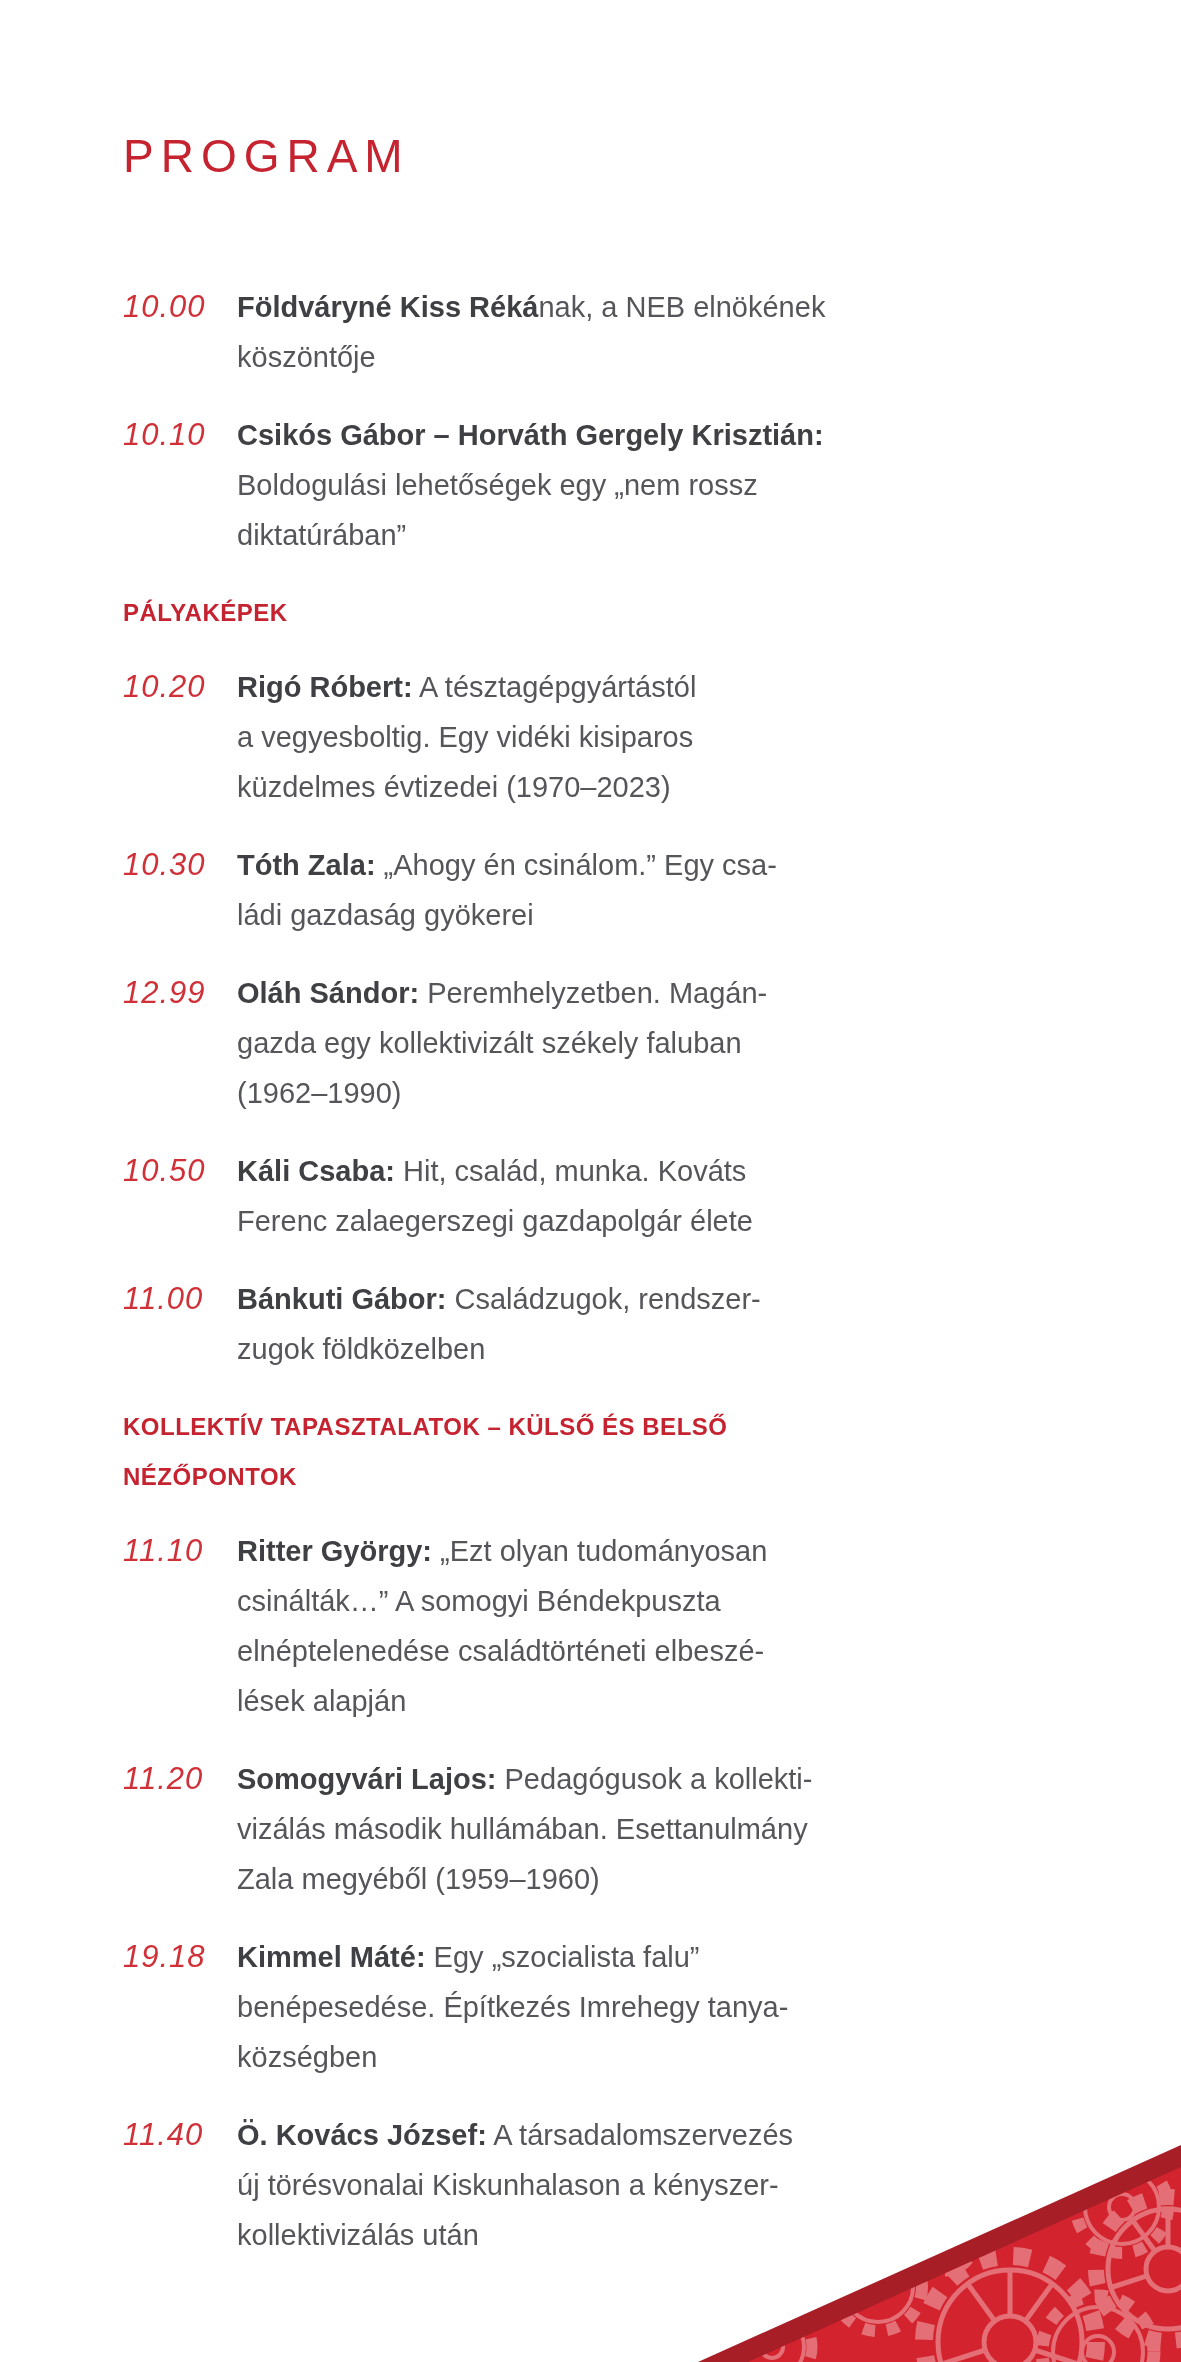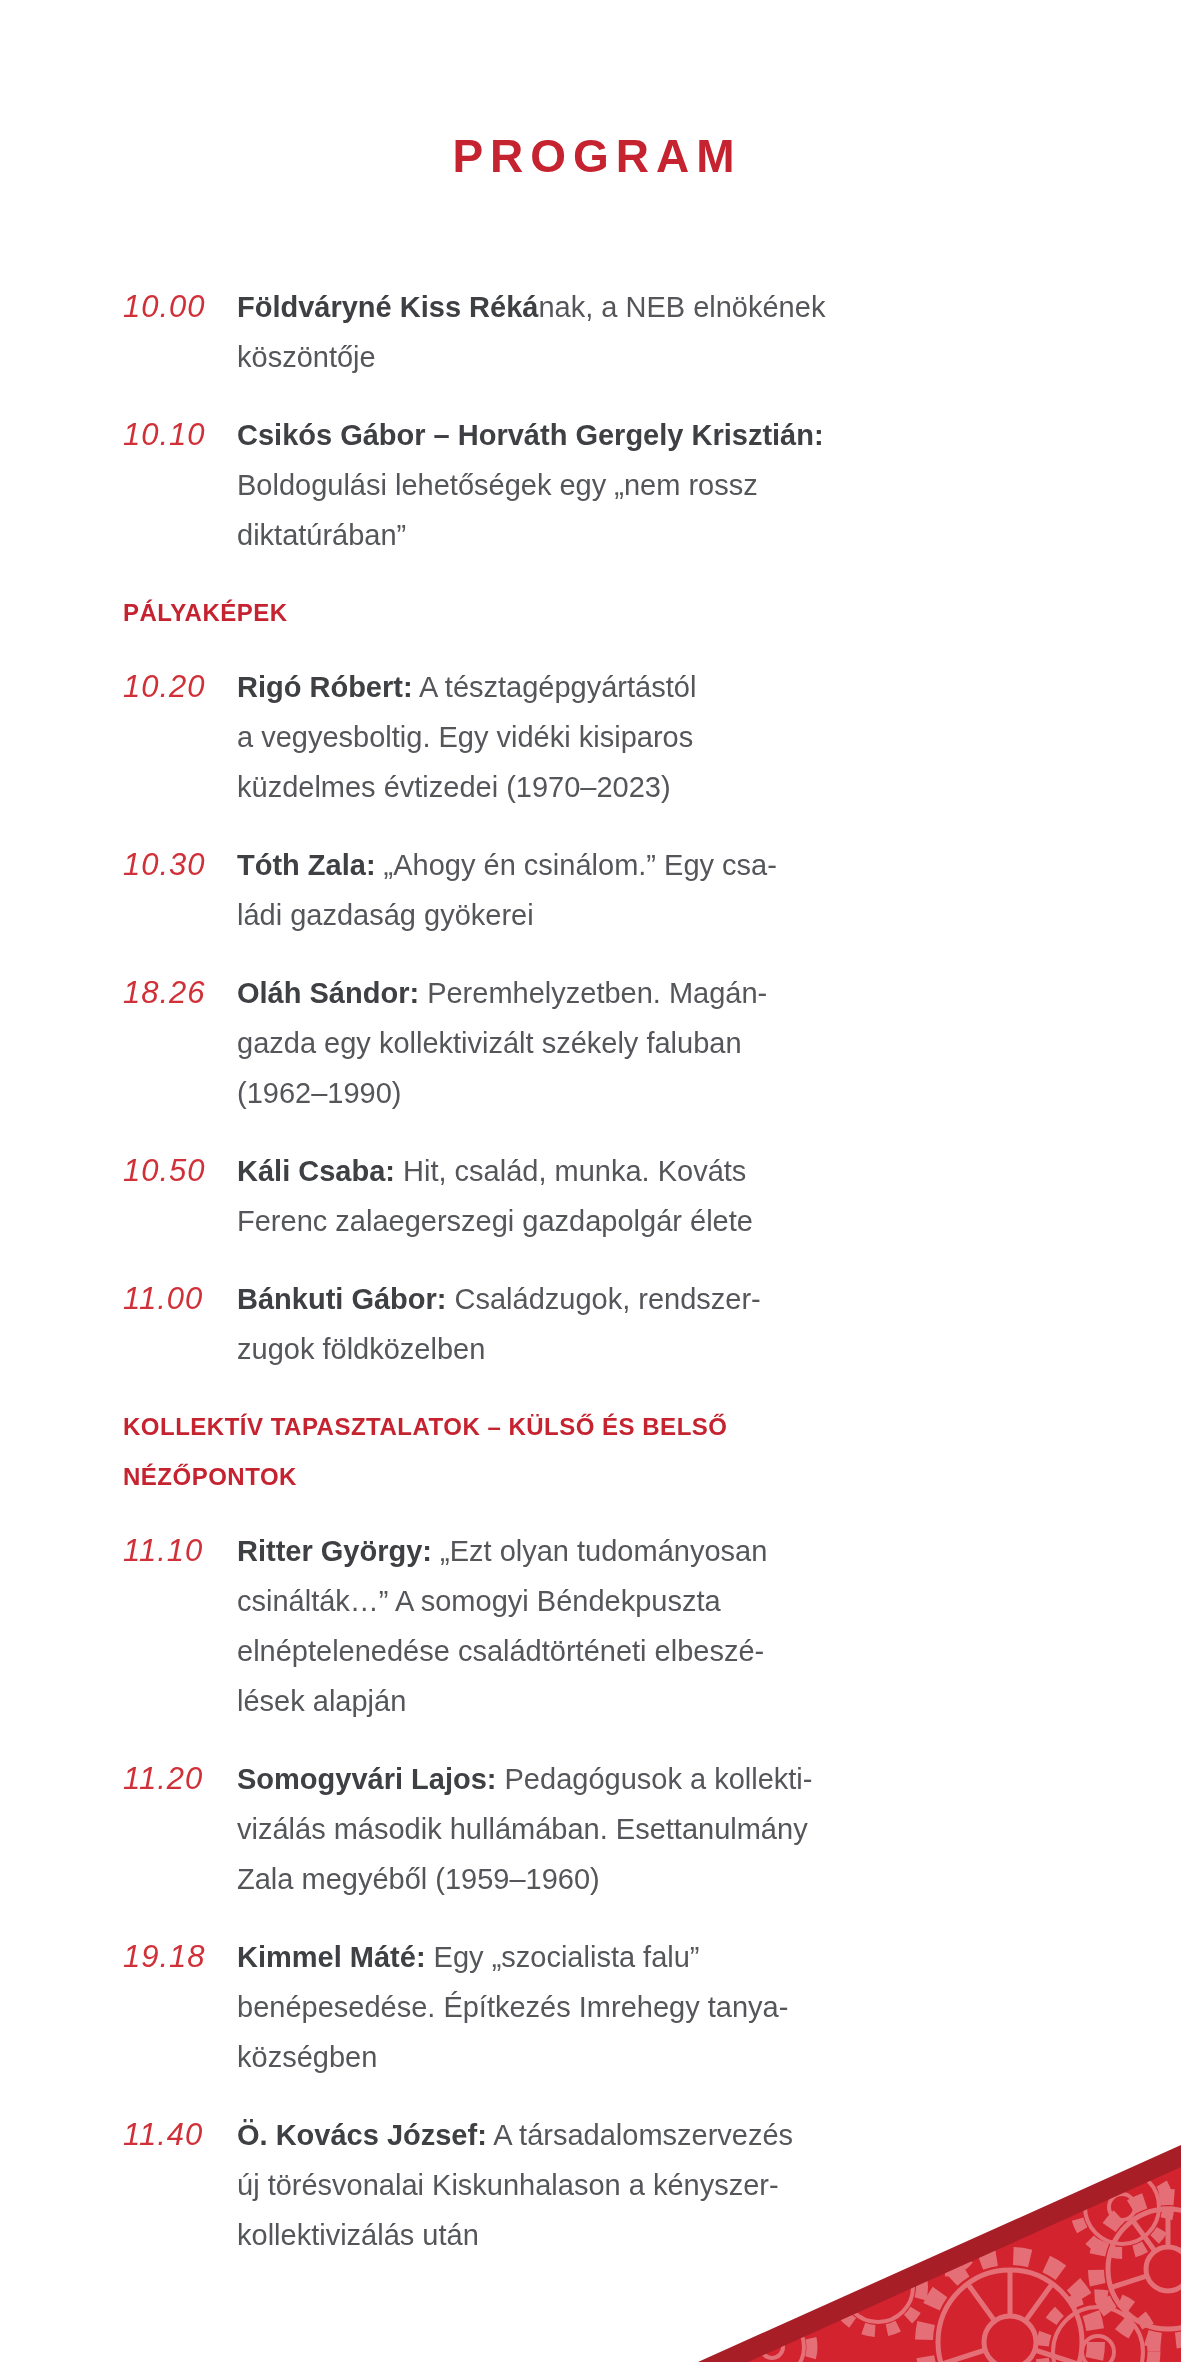--- a/index.html
+++ b/index.html
@@ -13,22 +13,22 @@
   }
   *{margin:0;padding:0;box-sizing:border-box;}
   html,body{background:#ffffff;}
   body{
     width:1181px;height:2362px;position:relative;overflow:hidden;
     font-family:"Liberation Sans","DejaVu Sans",sans-serif;
     -webkit-font-smoothing:antialiased;
   }
   .content{padding:130px 110px 0 123px;position:relative;z-index:2;}
   .page-title{
-    text-align:center;color:var(--accent);
-    font-size:46px;font-weight:700;letter-spacing:7px;
+    text-align:left;color:var(--accent);
+    font-size:46px;font-weight:400;letter-spacing:7px;
     line-height:52px;margin-bottom:100px;
   }
   .program-list{width:100%;}
   .row{display:flex;margin-bottom:28px;}
   .time{
     flex:none;width:114px;color:var(--time-red);
     font-size:31px;line-height:50px;letter-spacing:1px;font-weight:400;font-style:italic;
   }
   .text{
     width:834px;color:var(--body-text);
@@ -59,21 +59,21 @@
       <div class="section-header">PÁLYAKÉPEK</div>
       <div class="row">
     <div class="time">10.20</div>
     <div class="text"><span class="bold">Rigó Róbert:</span> A tésztagépgyártástól<br>a vegyesboltig. Egy vidéki kisiparos<br>küzdelmes évtizedei (1970–2023)</div>
   </div>
       <div class="row">
     <div class="time">10.30</div>
     <div class="text"><span class="bold">Tóth Zala:</span> „Ahogy én csinálom.” Egy csa-<br>ládi gazdaság gyökerei</div>
   </div>
       <div class="row">
-    <div class="time">18.26</div>
+    <div class="time">12.99</div>
     <div class="text"><span class="bold">Oláh Sándor:</span> Peremhelyzetben. Magán-<br>gazda egy kollektivizált székely faluban<br>(1962–1990)</div>
   </div>
       <div class="row">
     <div class="time">10.50</div>
     <div class="text"><span class="bold">Káli Csaba:</span> Hit, család, munka. Kováts<br>Ferenc zalaegerszegi gazdapolgár élete</div>
   </div>
       <div class="row">
     <div class="time">11.00</div>
     <div class="text"><span class="bold">Bánkuti Gábor:</span> Családzugok, rendszer-<br>zugok földközelben</div>
   </div>

